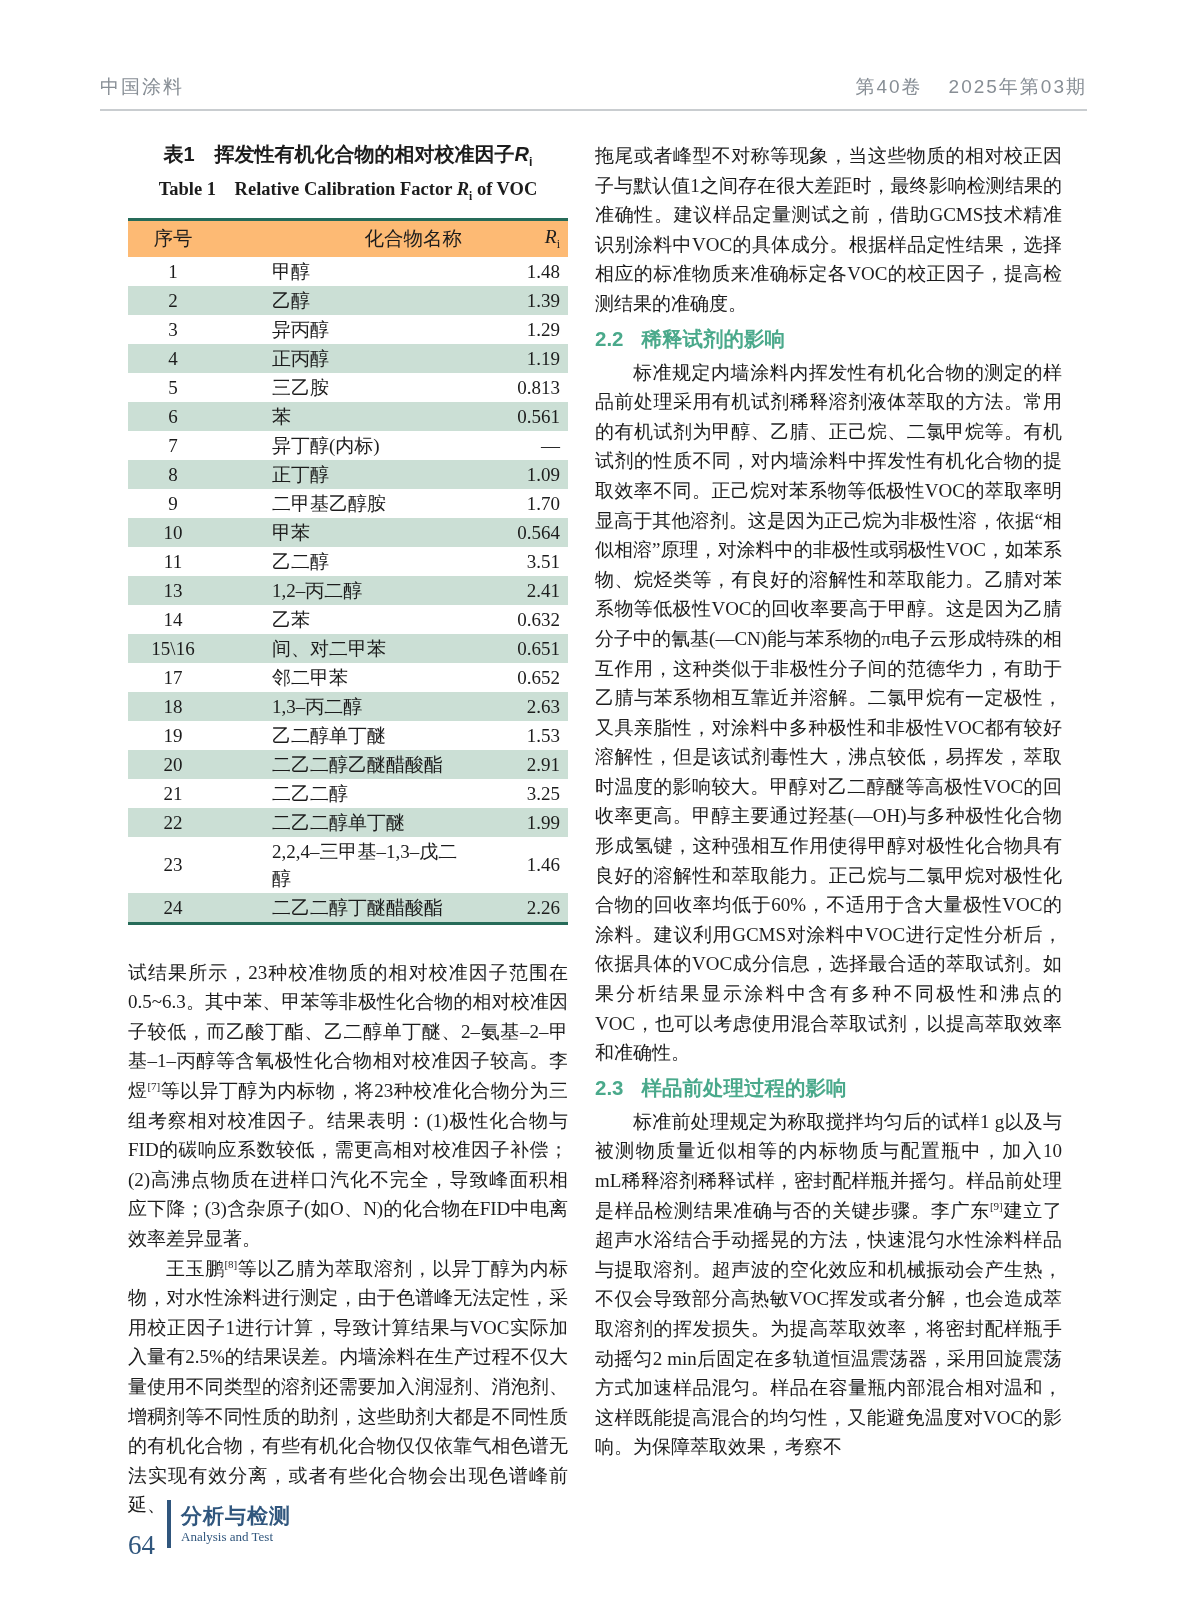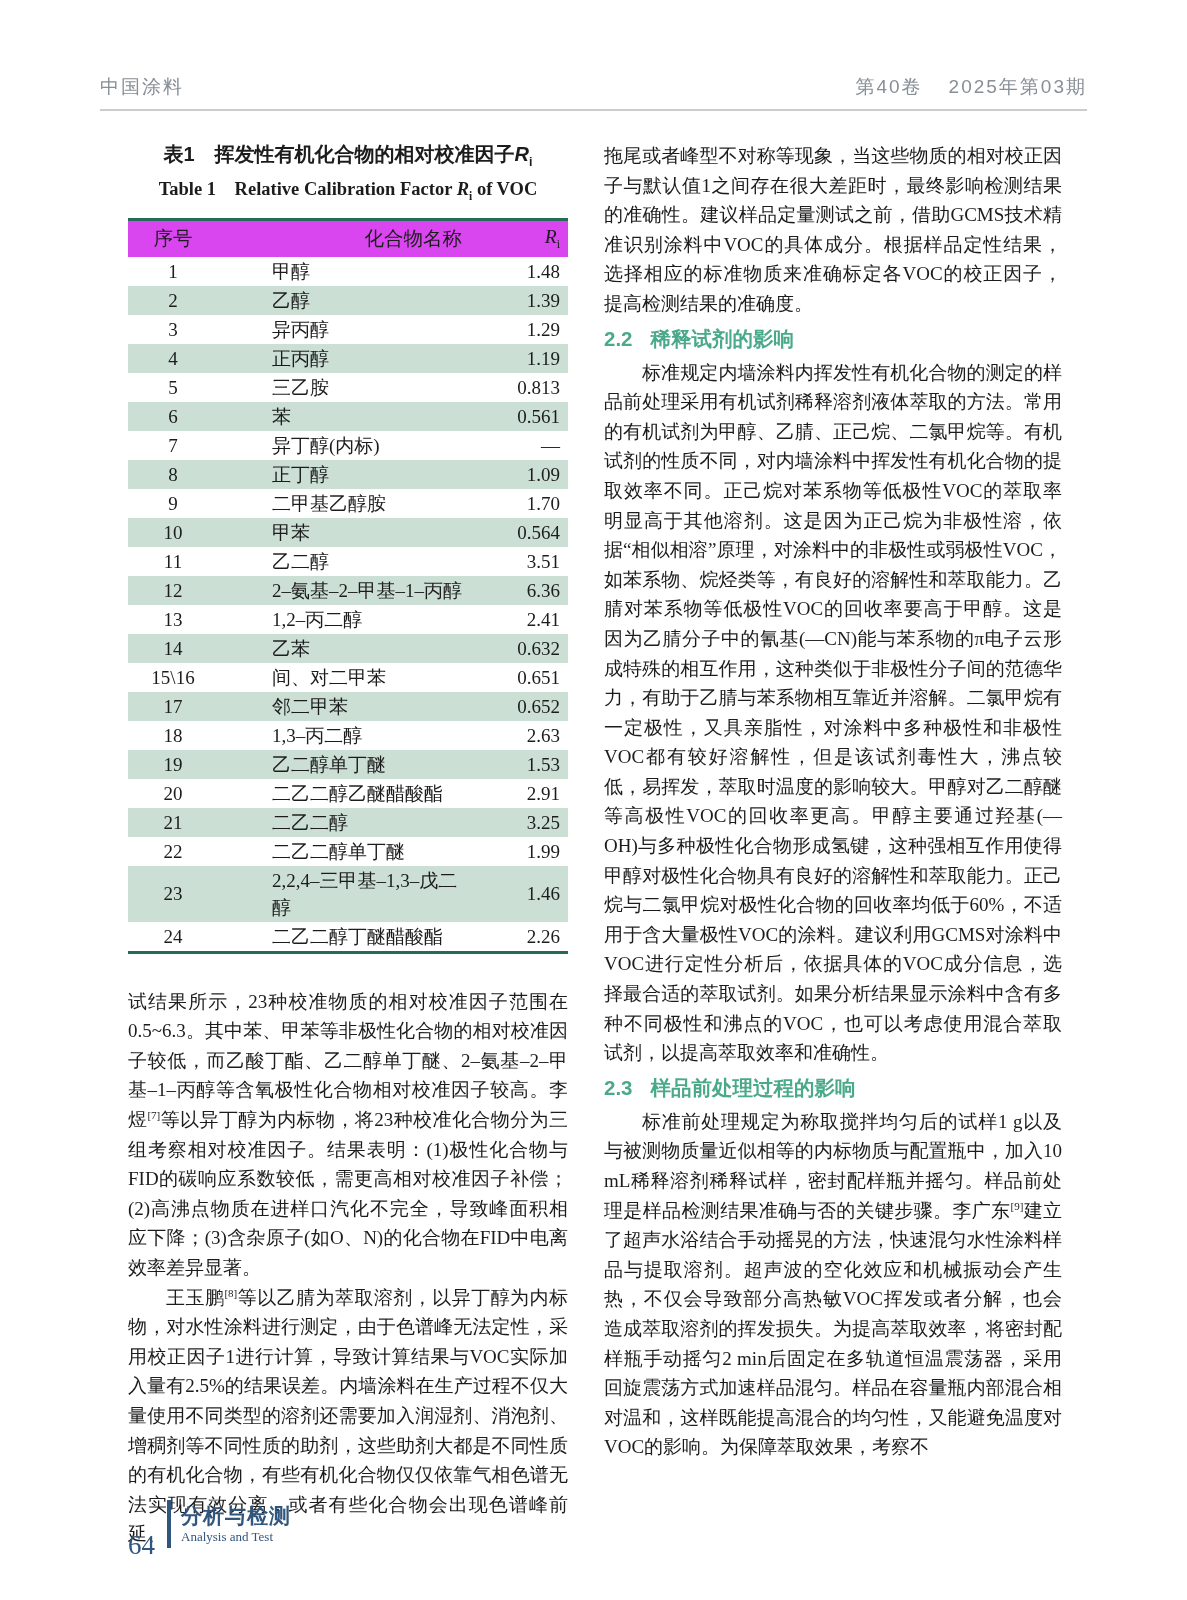--- a/index.html
+++ b/index.html
@@ -12,42 +12,42 @@
 
   
   .runhead{
     margin:74px 100px 0 100px;display:flex;justify-content:space-between;align-items:flex-end;
     color:#878e95;font-size:19px;padding-bottom:9px;border-bottom:2px solid #c9cdd0;
     font-family:"Liberation Sans","DejaVu Sans",sans-serif;letter-spacing:2px;
   }
   .runhead .issue span{margin-left:26px;}
 
   
-  .columns{margin:30px 125px 0 128px;display:flex;gap:36px;}
+  .columns{margin:30px 125px 0 128px;display:flex;gap:27px;}
   .col-left{width:440px;flex:none;}
   .col-right{flex:1;min-width:0;}
 
   
   .tbl-caption-cn{
     text-align:center;font-weight:bold;font-size:20px;line-height:26px;
     font-family:"Liberation Sans","DejaVu Sans",sans-serif;
   }
   .tbl-caption-en{
     text-align:center;font-weight:bold;font-size:18.5px;line-height:25px;margin-top:2px;
     font-family:"Liberation Serif","DejaVu Serif",serif;
   }
   .ri i{font-style:italic;}
   .ri sub{font-size:0.62em;}
   table.voc{
     width:100%;border-collapse:collapse;margin-top:9px;
     border-top:3px solid #266b59;border-bottom:3px solid #266b59;
     font-size:19px;
   }
   table.voc th{
-    background:#d946ef;font-weight:normal;height:34px;font-size:19.5px;margin-left:40px;
+    background:#fdba74;font-weight:normal;height:34px;font-size:19.5px;margin-left:40px;
   }
   table.voc td{height:27px;line-height:27px;}
   table.voc tbody tr:nth-child(even){background:#cbdfd5;}
   table.voc .c0{width:88px;text-align:center;}
   table.voc .c1{text-align:left;padding-left:54px;}
   table.voc .c2{width:96px;text-align:right;padding-right:8px;}
   table.voc th.hc1{text-align:right;padding-left:0;}
   table.voc th.hc2{text-align:right;padding-right:8px;}
 
   
@@ -148,25 +148,20 @@
                 <td class="c0">10</td>
                 <td class="c1">甲苯</td>
                 <td class="c2">0.564</td>
               </tr>
               <tr>
                 <td class="c0">11</td>
                 <td class="c1">乙二醇</td>
                 <td class="c2">3.51</td>
               </tr>
               <tr>
-                <td class="c0">12</td>
-                <td class="c1">2–氨基–2–甲基–1–丙醇</td>
-                <td class="c2">6.36</td>
-              </tr>
-              <tr>
                 <td class="c0">13</td>
                 <td class="c1">1,2–丙二醇</td>
                 <td class="c2">2.41</td>
               </tr>
               <tr>
                 <td class="c0">14</td>
                 <td class="c1">乙苯</td>
                 <td class="c2">0.632</td>
               </tr>
               <tr>

